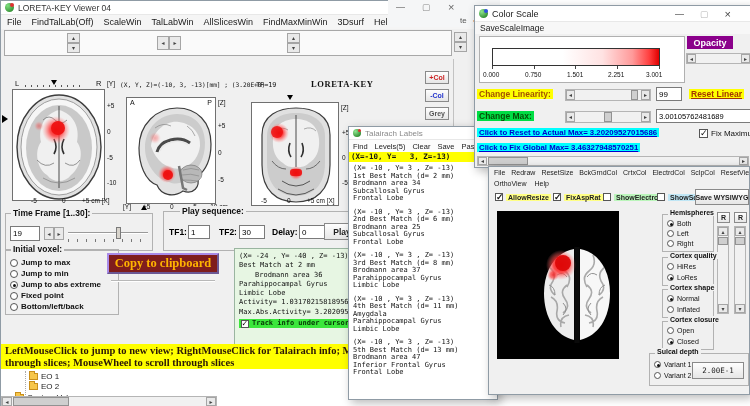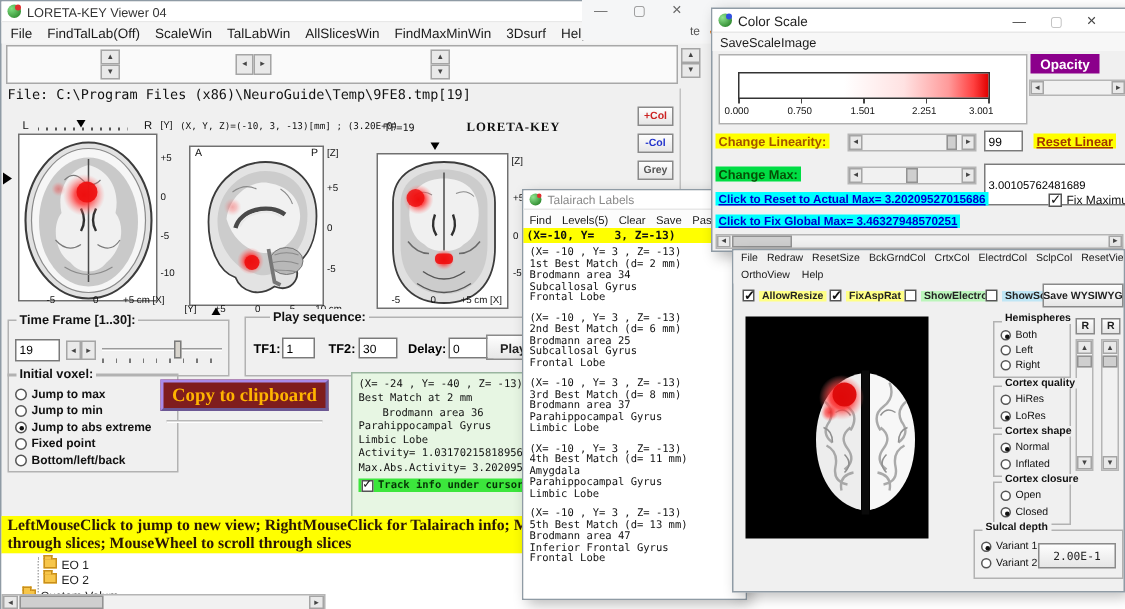--- a/index.html
+++ b/index.html
@@ -28,21 +28,21 @@
   .check.on::after { content:"✓"; position:absolute; left:0px; top:-2px; font-size:9px; color:#111; }
   .tick { position:absolute; font-size:6.5px; color:#111; white-space:nowrap; }
   .slice { position:absolute; background:#fff; border:1px solid #707070; overflow:hidden; }
   .hl { display:inline-block; padding:0 2px; font-weight:bold; white-space:nowrap; }
   .cyanlink { background:#00ffff; color:#0000cc; font-weight:bold; text-decoration:underline; font-size:7.8px; padding:0 2px; white-space:nowrap; }
   .tri { position:absolute; width:0; height:0; }
   .spin { position:absolute; }
   .spin .ar { position:static; width:13px; height:10px; }
   .folder { width:9px; height:7px; background:#f7c64a; border:1px solid #c98f1b; position:relative; flex:none; }
   .folder::before { content:""; position:absolute; top:-3px; left:-1px; width:4px; height:2px; background:#f7c64a; border:1px solid #c98f1b; border-bottom:none; }
-  .tree-row { position:absolute; display:flex; gap:3px; font-size:8px; color:#222; white-space:nowrap; }
+  .tree-row { position:absolute; display:flex; align-items:center; gap:3px; font-size:8px; color:#222; white-space:nowrap; }
   .tline { position:absolute; font-size:7px; line-height:7.5px; white-space:pre; color:#111; }
 </style>
 </head>
 <body>
 
 <div id="screen">
 
   <div class="win" style="left:0;top:0;width:500px;height:406px;z-index:10;box-shadow:none;">
     <div class="titlebar" style="height:14px;">
       <span style="width:9px;height:9px;border-radius:50%;background:radial-gradient(circle at 30% 30%, #7fe07f, #1f7a1f);display:inline-block;position:relative;">
@@ -72,21 +72,20 @@
     </div>
     <div class="spin" style="left:286px;top:32px;">
       <div class="ar">▴</div>
       <div class="ar">▾</div>
     </div>
     <div class="spin" style="left:453px;top:31px;">
       <div class="ar">▴</div>
       <div class="ar">▾</div>
     </div>
 
-    <div class="abs mono" style="left:4px;top:58px;font-size:9px;color:#111;white-space:pre;">File: C:\Program Files (x86)\NeuroGuide\Temp\9FE8.tmp[19]</div>
 
     <div class="abs" style="left:14px;top:78px;font-size:7.5px;color:#111;">L</div>
     <div class="abs" style="left:24px;top:84px;width:60px;height:2px;background:repeating-linear-gradient(90deg,#555 0 1px,transparent 1px 6px);"></div>
     <div class="tri" style="left:50px;top:79px;border-left:3px solid transparent;border-right:3px solid transparent;border-top:5px solid #000;"></div>
     <div class="abs" style="left:95px;top:78px;font-size:7.5px;color:#111;">R</div>
     <div class="abs" style="left:106px;top:79px;font-size:6.5px;color:#111;">[Y]</div>
     <div class="abs mono" style="left:119px;top:80px;font-size:6.2px;color:#111;white-space:pre;">(X, Y, Z)=(-10, 3, -13)[mm] ; (3.20E+0)</div>
     <div class="abs mono" style="left:255px;top:80px;font-size:6.8px;color:#111;">TF=19</div>
     <div class="abs serif" style="left:310px;top:78px;font-size:8.5px;font-weight:bold;letter-spacing:0.6px;color:#111;">LORETA-KEY</div>
 
@@ -410,21 +409,21 @@
         <span>99</span>
       </div>
     <span class="hl" style="position: absolute; left: 214px; top: 83px; font-size: 8.5px; color: rgb(163, 53, 0); text-decoration: underline; background: rgb(255, 255, 0);">Reset Linear</span>
 
     <span class="hl" style="position:absolute;left:2px;top:105px;font-size:8.5px;color:#055005;background:#00dd44;">Change Max:</span>
     <div class="sb" style="left:90px;top:105px;width:86px;height:12px;">
       <div class="ar" style="left:0;top:0;width:9px;height:10px;">◂</div>
       <div class="thumb" style="left:38px;top:0;width:8px;height:10px;"></div>
       <div class="ar" style="right:0;top:0;width:9px;height:10px;">▸</div>
     </div>
-    <div class="input" style="position:absolute;left:181px;top:103px;width:95px;height:28px;font-size:7.5px;">
+    <div class="input" style="position:absolute;left:181px;top:103px;width:95px;height:14px;font-size:7.5px;">
         <span>3.00105762481689</span>
       </div>
 
     <span class="cyanlink" style="position:absolute;left:2px;top:122px;">Click to Reset to Actual Max= 3.20209527015686</span>
     <div class="opt" style="left:224px;top:123px;font-weight:normal;">
       <span class="check on"></span>
       <span style="font-size:8px;">Fix Maximum</span>
     </div>
     <span class="cyanlink" style="position:absolute;left:2px;top:137px;">Click to Fix Global Max= 3.46327948570251</span>
 

